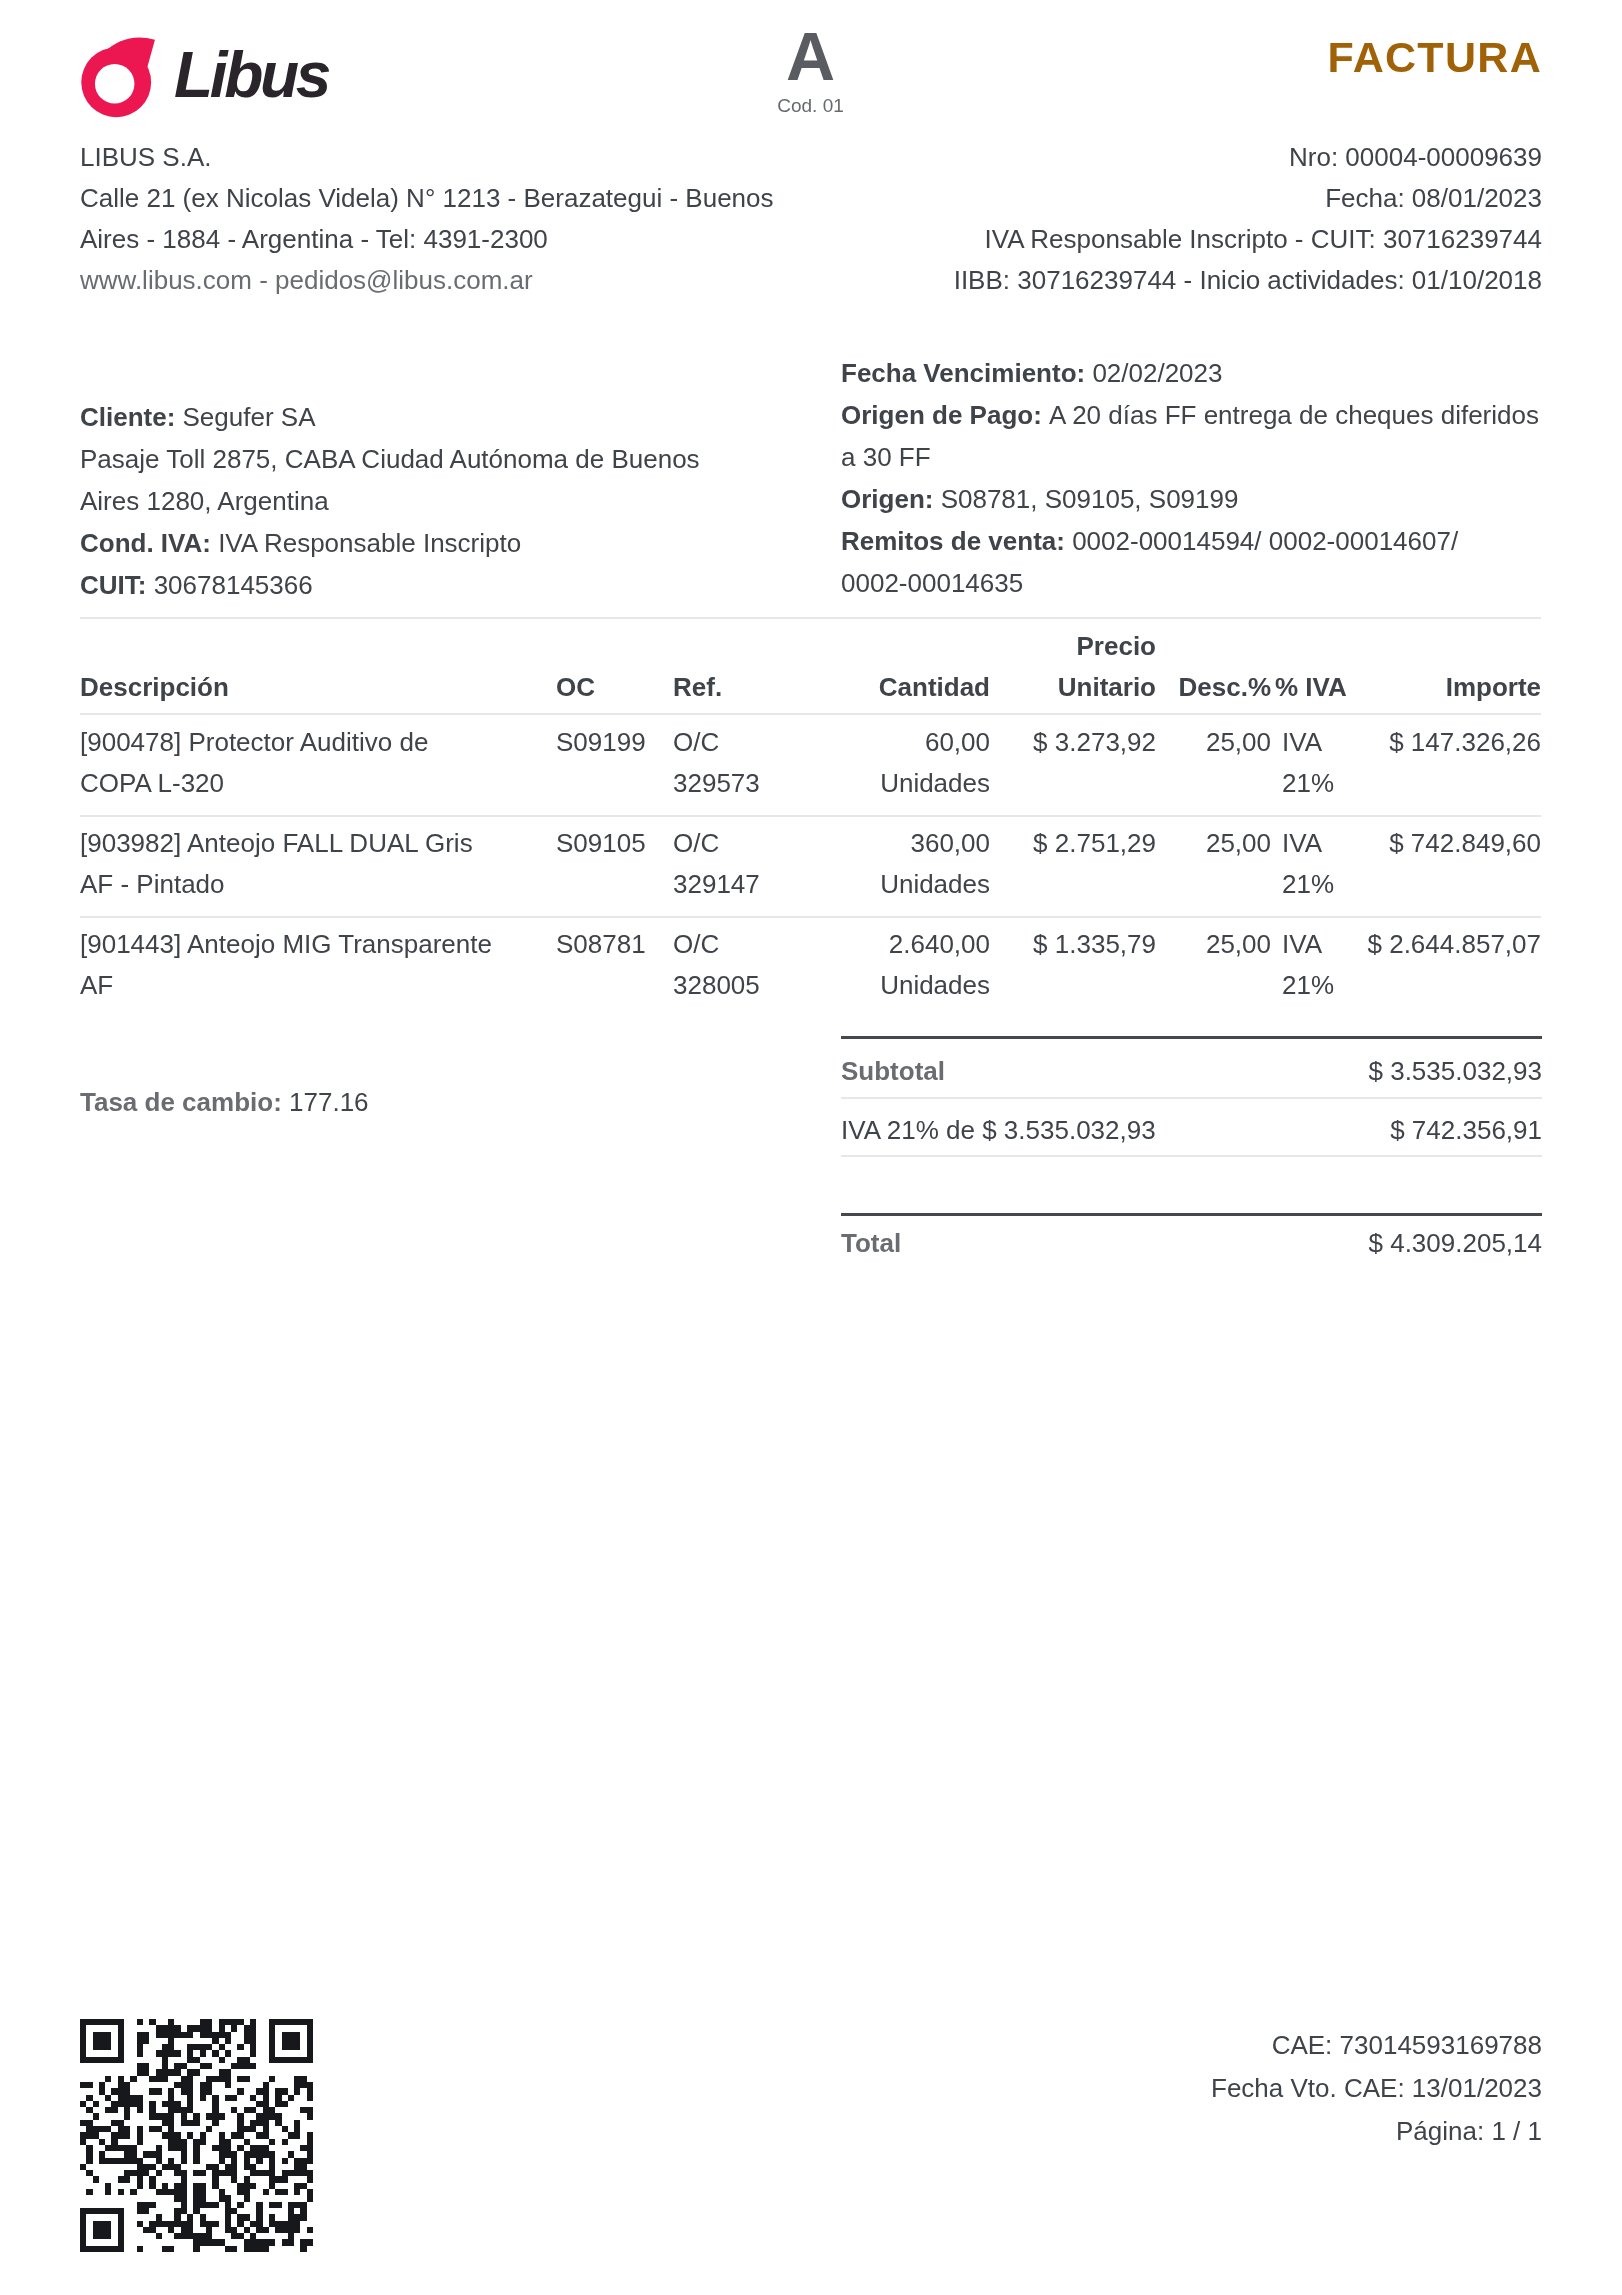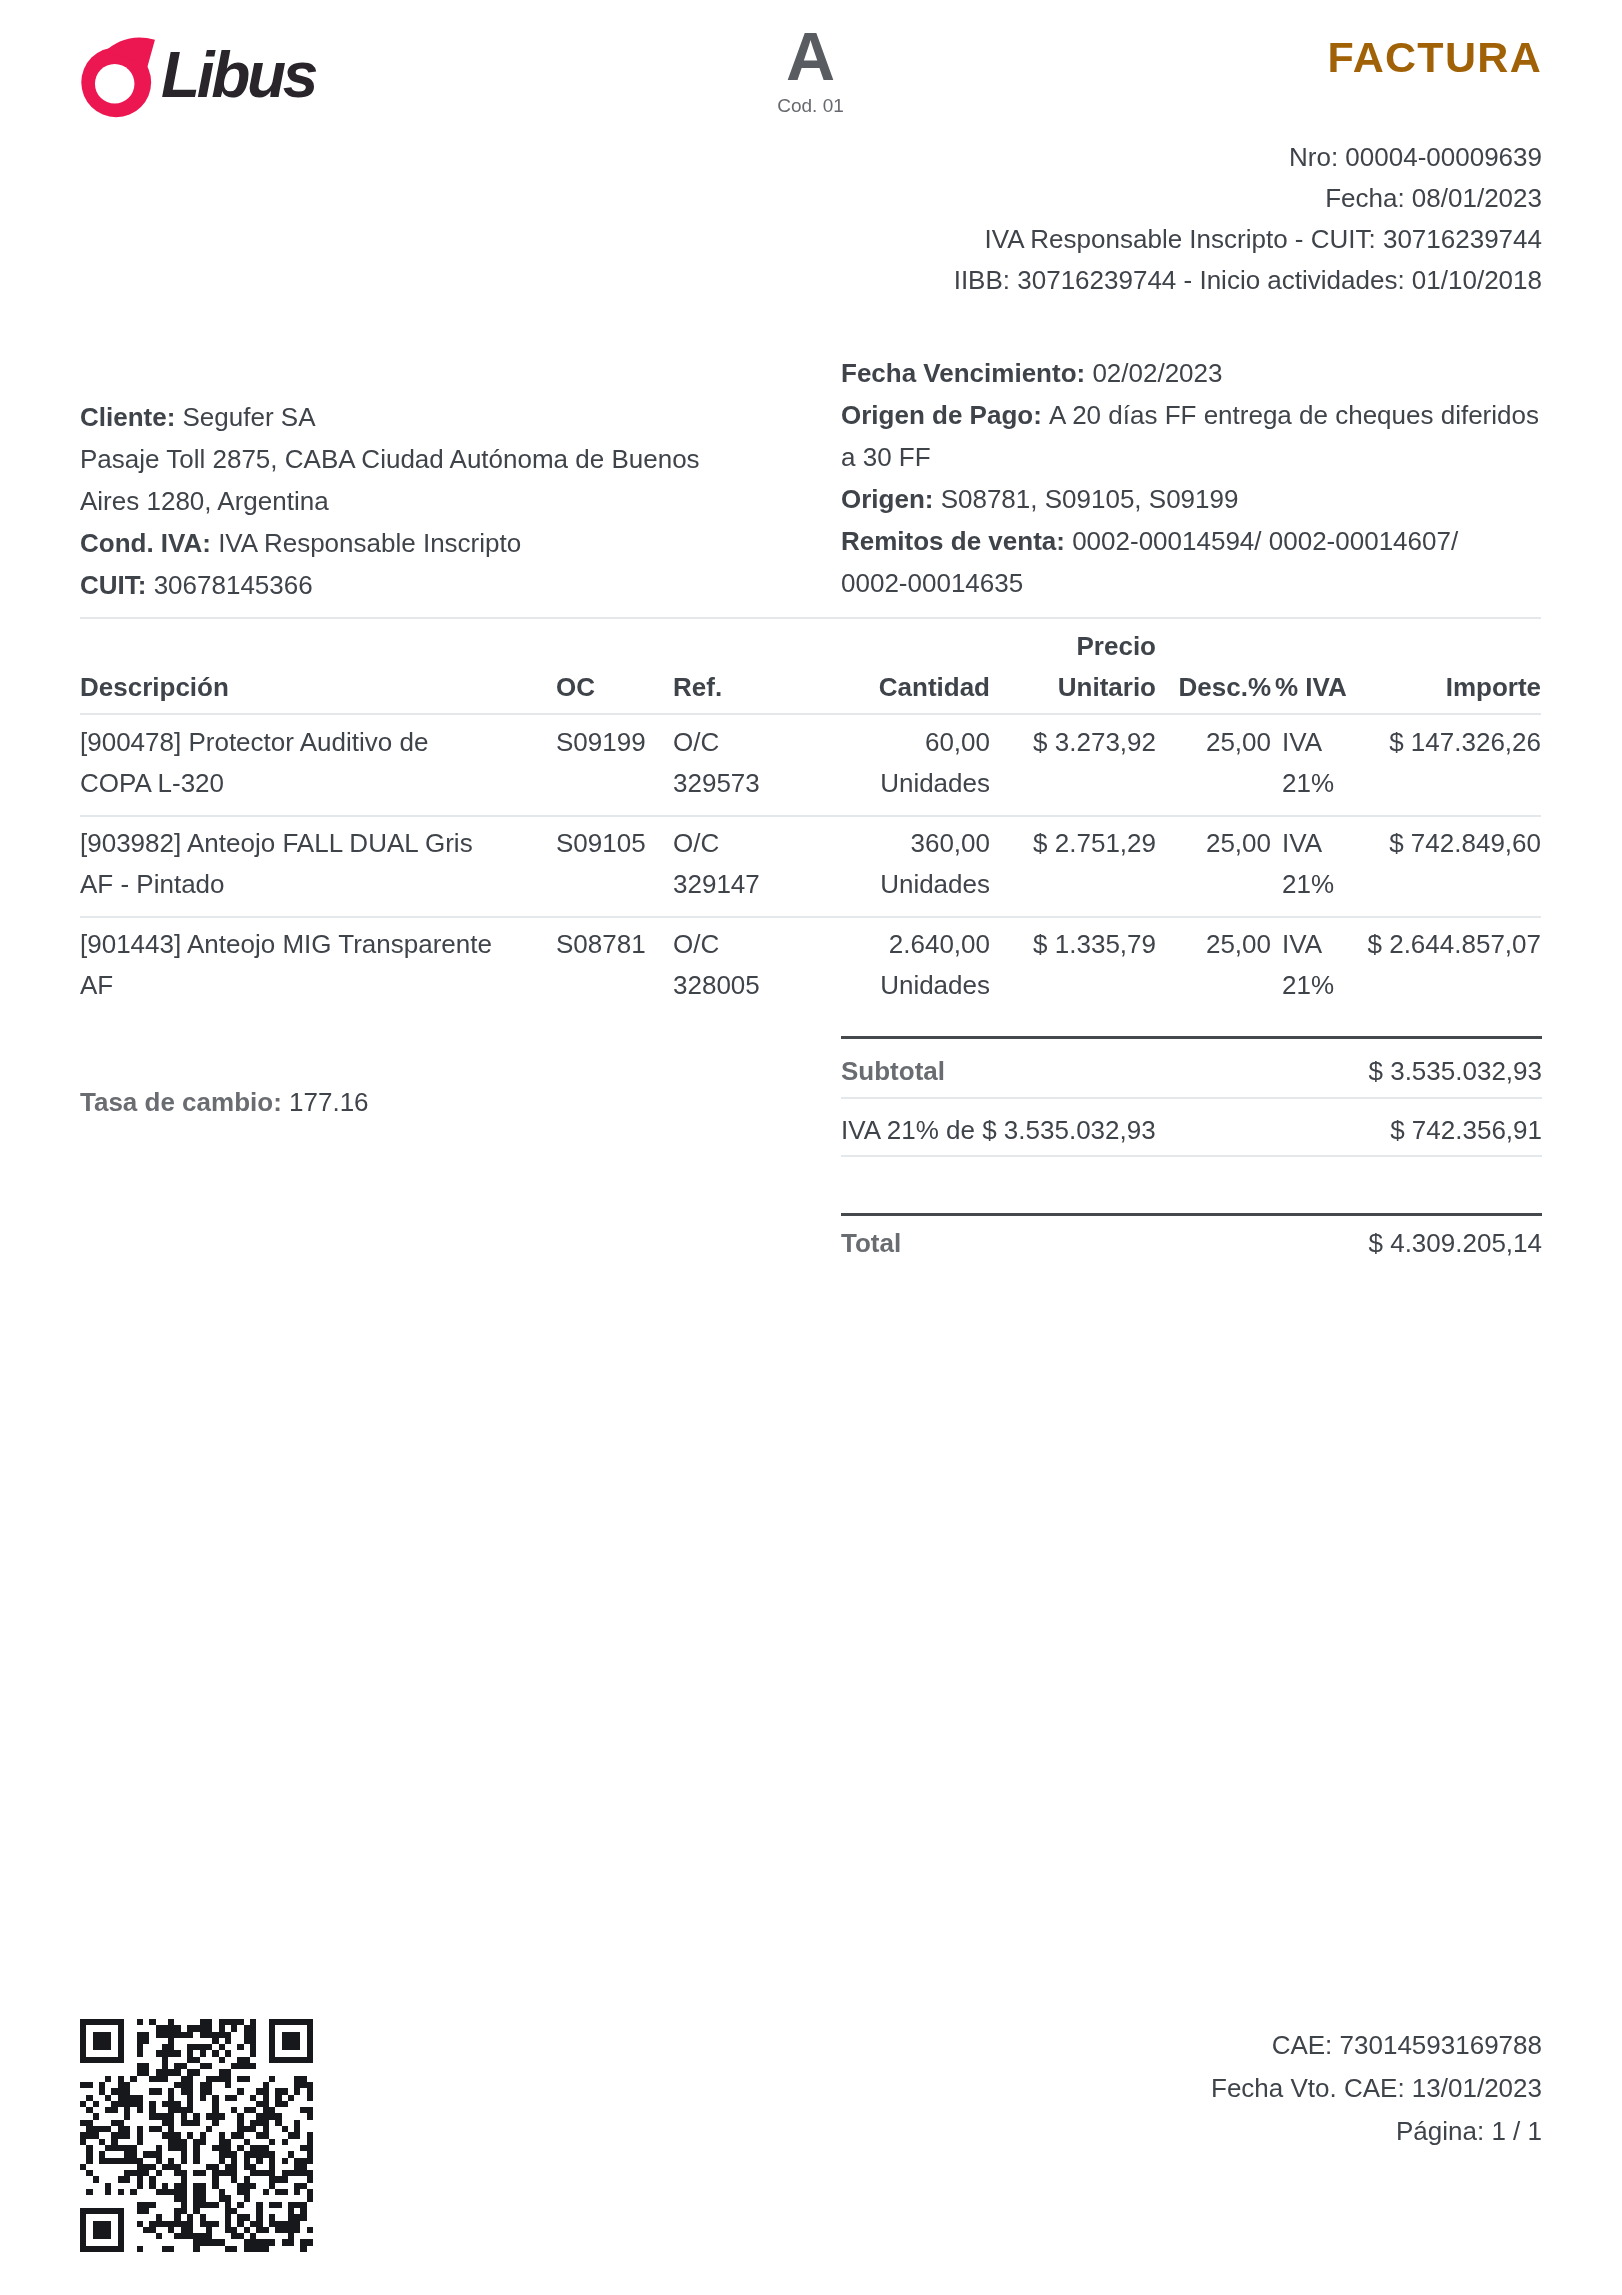--- a/index.html
+++ b/index.html
@@ -9,21 +9,21 @@
   .abs{position:absolute;}
   .nowrap{white-space:nowrap;}
   .gray{color:#696c71;}
   .lbl{font-weight:bold;}
   .lbl:not(:empty){margin-right:7.2px;}
 
   
   .logo{left:80px;top:36px;display:flex;align-items:flex-start;}
   .logo-mark{width:77px;height:82px;display:block;}
   .logo-word{font-size:64px;font-weight:bold;font-style:italic;color:#29252b;
-             letter-spacing:-3.3px;line-height:1;margin-left:4px;margin-top:6.5px;}
+             letter-spacing:-3.3px;line-height:1;margin-left:17px;margin-top:6.5px;}
   .typebox{left:758px;top:21.6px;width:105px;text-align:center;}
   .letter{font-size:68px;font-weight:600;color:#595c61;line-height:1;}
   .letter-code{font-size:19px;color:#66696e;margin-top:5.2px;}
   .doc-title{right:80px;top:33px;font-size:43px;font-weight:600;color:#a16207;letter-spacing:1.3px;}
   .seller{left:80px;top:137px;line-height:41px;}
   .meta{right:80px;top:137px;text-align:right;line-height:41px;}
 
   
   .client{left:80px;top:352px;line-height:42px;width:752px;margin-top:44px;}
   .terms{left:841px;top:352px;line-height:42px;width:703px;}
@@ -71,20 +71,26 @@
     <span class="logo-word">Libus</span>
   </div>
 
   <div class="abs typebox">
     <div class="letter">A</div>
     <div class="letter-code">Cod. 01</div>
   </div>
 
   <div class="abs doc-title">FACTURA</div>
 
+  <div class="abs seller">
+    <div class="nowrap">LIBUS S.A.</div>
+    <div class="nowrap">Calle 21 (ex Nicolas Videla) N° 1213 - Berazategui - Buenos</div>
+    <div class="nowrap">Aires - 1884 - Argentina - Tel: 4391-2300</div>
+    <div class="nowrap gray">www.libus.com - pedidos@libus.com.ar</div>
+  </div>
 
   <div class="abs meta">
     <div class="nowrap">Nro: 00004-00009639</div>
     <div class="nowrap">Fecha: 08/01/2023</div>
     <div class="nowrap">IVA Responsable Inscripto - CUIT: 30716239744</div>
     <div class="nowrap">IIBB: 30716239744 - Inicio actividades: 01/10/2018</div>
   </div>
 
   <div class="abs client">
     <div class="nowrap"><span class="lbl">Cliente:</span><span>Segufer SA</span></div>

